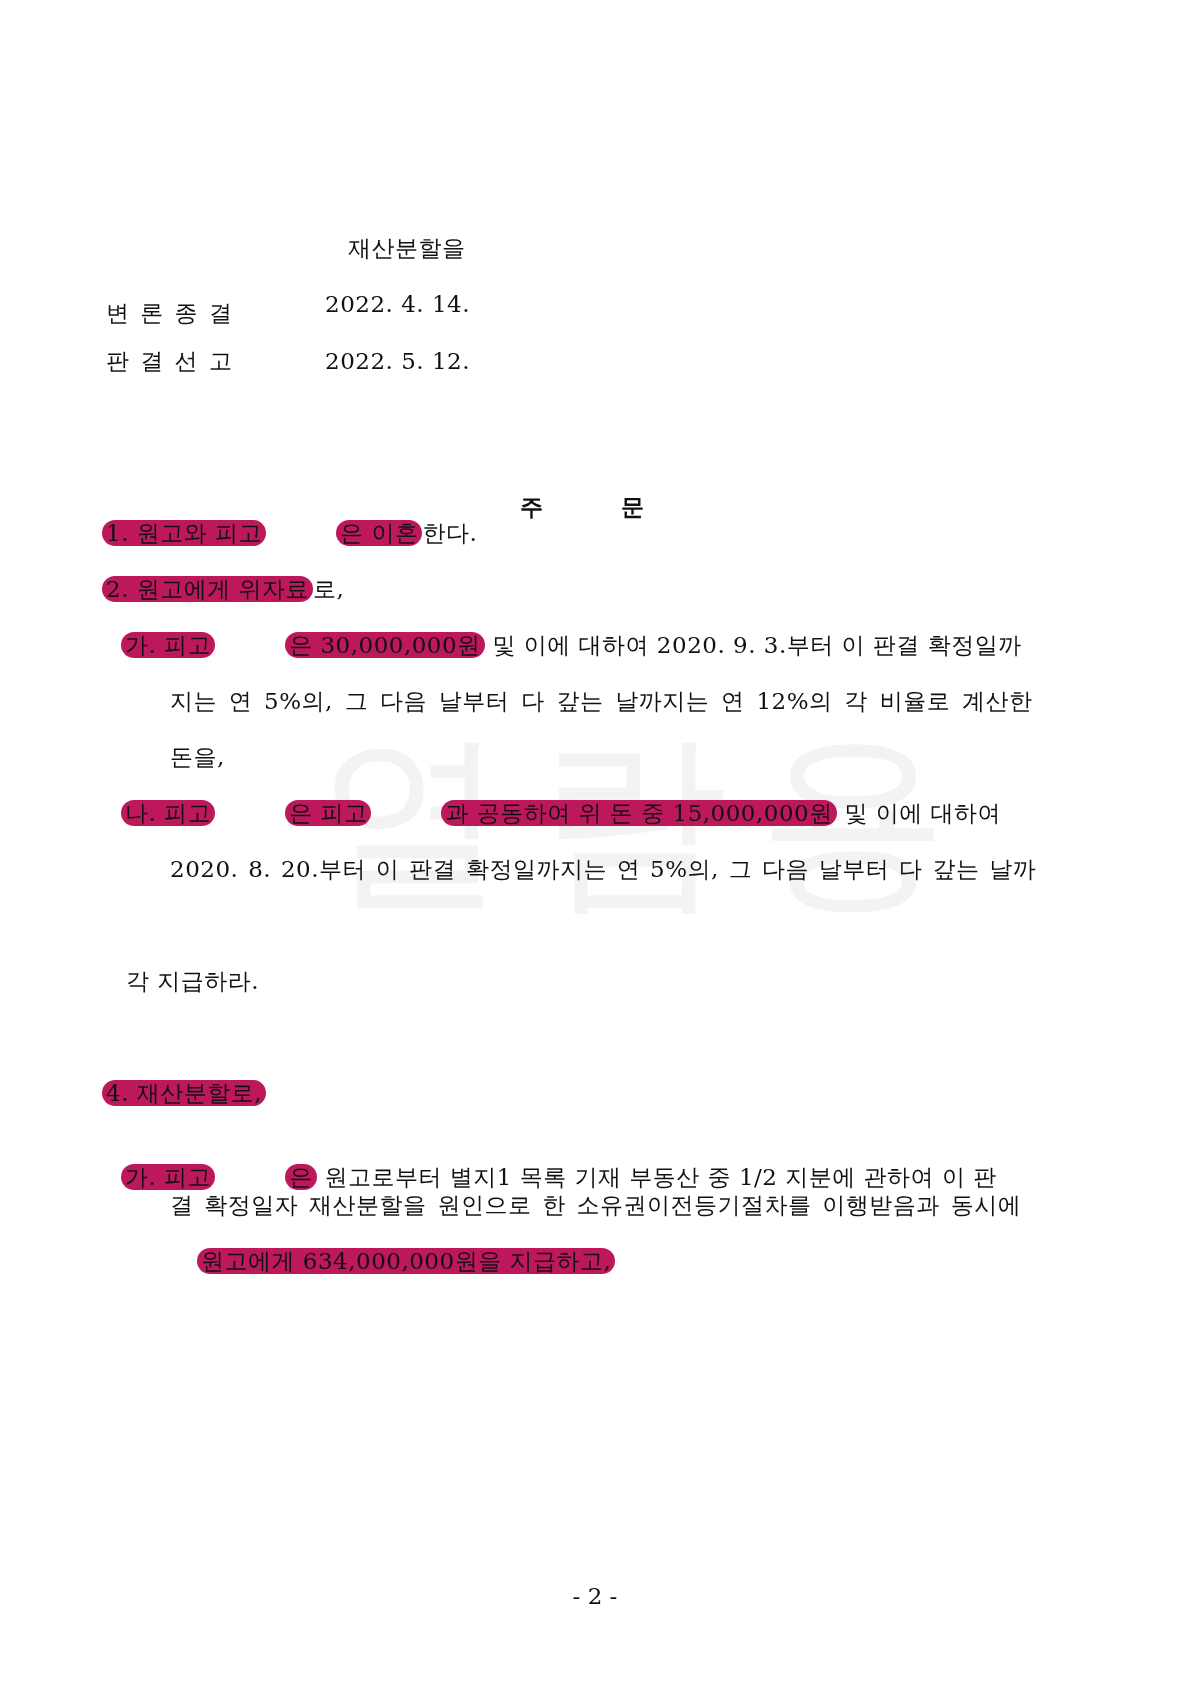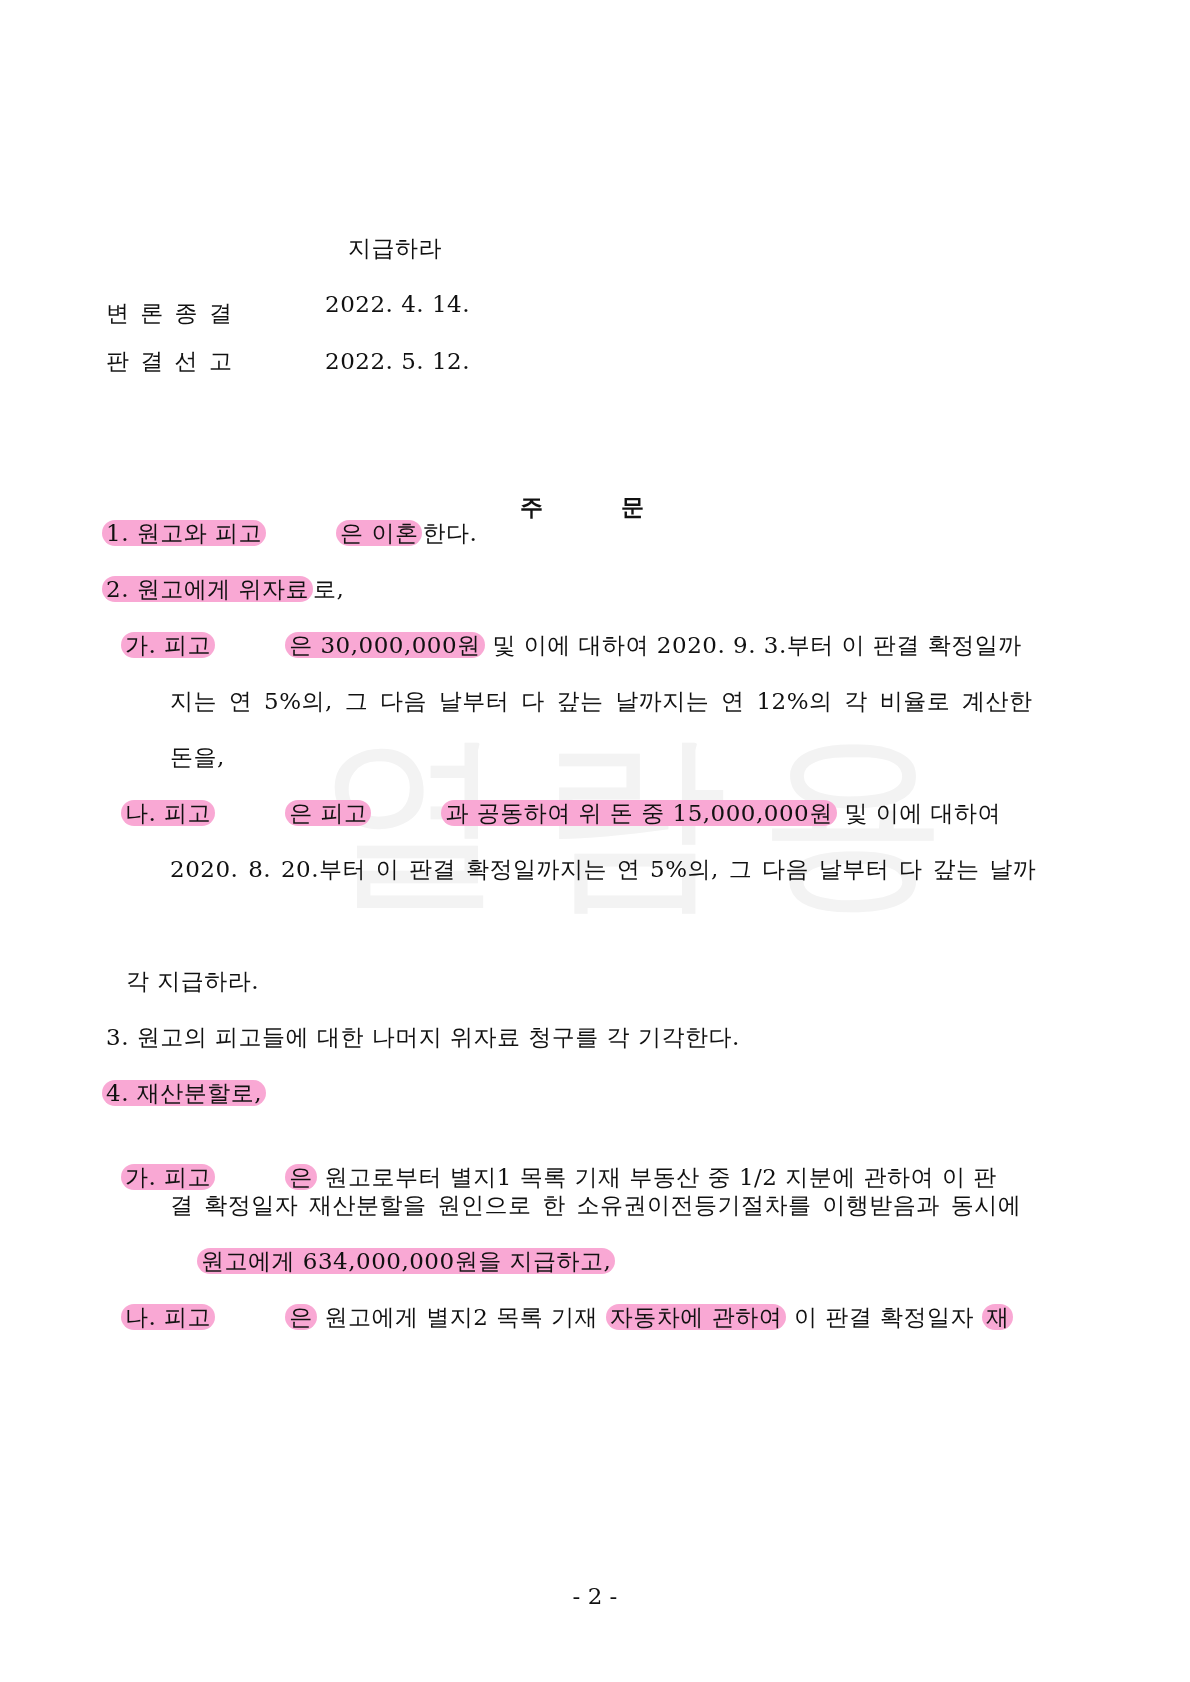--- a/index.html
+++ b/index.html
@@ -1,38 +1,38 @@
 <!DOCTYPE html>
 <html><head>
   <meta charset="utf-8">
   <style>
     html, body { margin:0; padding:0; background:#ffffff; }
     body { width:1190px; height:1682px; position:relative; overflow:hidden;
            font-family:"DejaVu Serif","Liberation Serif",serif; color:#111; }
     .page { position:absolute; left:0; top:0; width:1190px; height:1682px; }
     .line { position:absolute; font-size:23px; line-height:30px; white-space:nowrap; letter-spacing:0.5px; }
-    .hl { background:#f9a8d4; border-radius:14px; padding:0 4px; }
+    .hl { background:#be185d; border-radius:14px; padding:0 4px; }
     .watermark { position:absolute; left:318px; top:725px; font-size:190px; line-height:190px;
                  color:#f3f3f3; letter-spacing:30px; font-family:"DejaVu Sans",sans-serif; z-index:0;
                  white-space:nowrap; }
     .content { position:absolute; left:0; top:0; width:100%; height:100%; z-index:1; }
     .title { position:absolute; top:492px; left:520px; font-size:23px; font-weight:bold;
              font-family:"DejaVu Sans",sans-serif; letter-spacing:0; }
     .title span { display:inline-block; }
     .gap { display:inline-block; }
     .pagenum { position:absolute; top:1583px; left:0; width:1190px; text-align:center; font-size:23px; }
   </style>
 </head>
 <body>
 
 <div class="page">
   <div class="watermark">열람용</div>
 
   <div class="content">
-    <div class="line" style="left:348px;top:233px;">지급하라</div>
+    <div class="line" style="left:348px;top:233px;">재산분할을</div>
 
     <div class="line" style="left:106px;top:289px;letter-spacing:2px;margin-top:9px;">변 론 종 결</div>
     <div class="line" style="left:325px;top:289px;text-align:center;">2022. 4. 14.</div>
 
     <div class="line" style="left:106px;top:346px;letter-spacing:2px;">판 결 선 고</div>
     <div class="line" style="left:325px;top:346px;">2022. 5. 12.</div>
 
     <div class="title">
       <span>주</span><span class="gap" style="width:78px"></span><span>문</span>
     </div>
@@ -51,33 +51,29 @@
     <div class="line" style="left:170px;top:686px;word-spacing:4px;">지는 연 5%의, 그 다음 날부터 다 갚는 날까지는 연 12%의 각 비율로 계산한</div>
     <div class="line" style="left:170px;top:742px;">돈을,</div>
 
     <div class="line" style="left:121px;top:798px;">
       <span class="hl">나. 피고</span><span class="gap" style="width:70px"></span><span class="hl">은 피고</span><span class="gap" style="width:70px"></span><span class="hl">과 공동하여 위 돈 중 15,000,000원</span><span> 및 이에 대하여</span>
     </div>
     <div class="line" style="left:170px;top:854px;word-spacing:2px;">2020. 8. 20.부터 이 판결 확정일까지는 연 5%의, 그 다음 날부터 다 갚는 날까</div>
 
     <div class="line" style="left:126px;top:966px;">각 지급하라.</div>
 
-    <div class="line" style="left:106px;top:1022px;">3. 원고의 피고들에 대한 나머지 위자료 청구를 각 기각한다.</div>
 
     <div class="line" style="left:102px;top:1078px;">
       <span class="hl">4. 재산분할로,</span>
     </div>
 
     <div class="line" style="left:121px;top:1134px;margin-top:28px;">
       <span class="hl">가. 피고</span><span class="gap" style="width:70px"></span><span class="hl">은</span><span> 원고로부터 별지1 목록 기재 부동산 중 1/2 지분에 관하여 이 판</span>
     </div>
     <div class="line" style="left:170px;top:1190px;word-spacing:3px;">결 확정일자 재산분할을 원인으로 한 소유권이전등기절차를 이행받음과 동시에</div>
     <div class="line" style="left:166px;top:1246px;margin-left:31px;">
       <span class="hl">원고에게 634,000,000원을 지급하고,</span>
     </div>
 
-    <div class="line" style="left:121px;top:1302px;">
-      <span class="hl">나. 피고</span><span class="gap" style="width:70px"></span><span class="hl">은</span><span> 원고에게 별지2 목록 기재 </span><span class="hl">자동차에 관하여</span><span> 이 판결 확정일자 </span><span class="hl">재</span>
-    </div>
 
     <div class="pagenum">- 2 -</div>
   </div>
 </div>
 
 </body></html>

